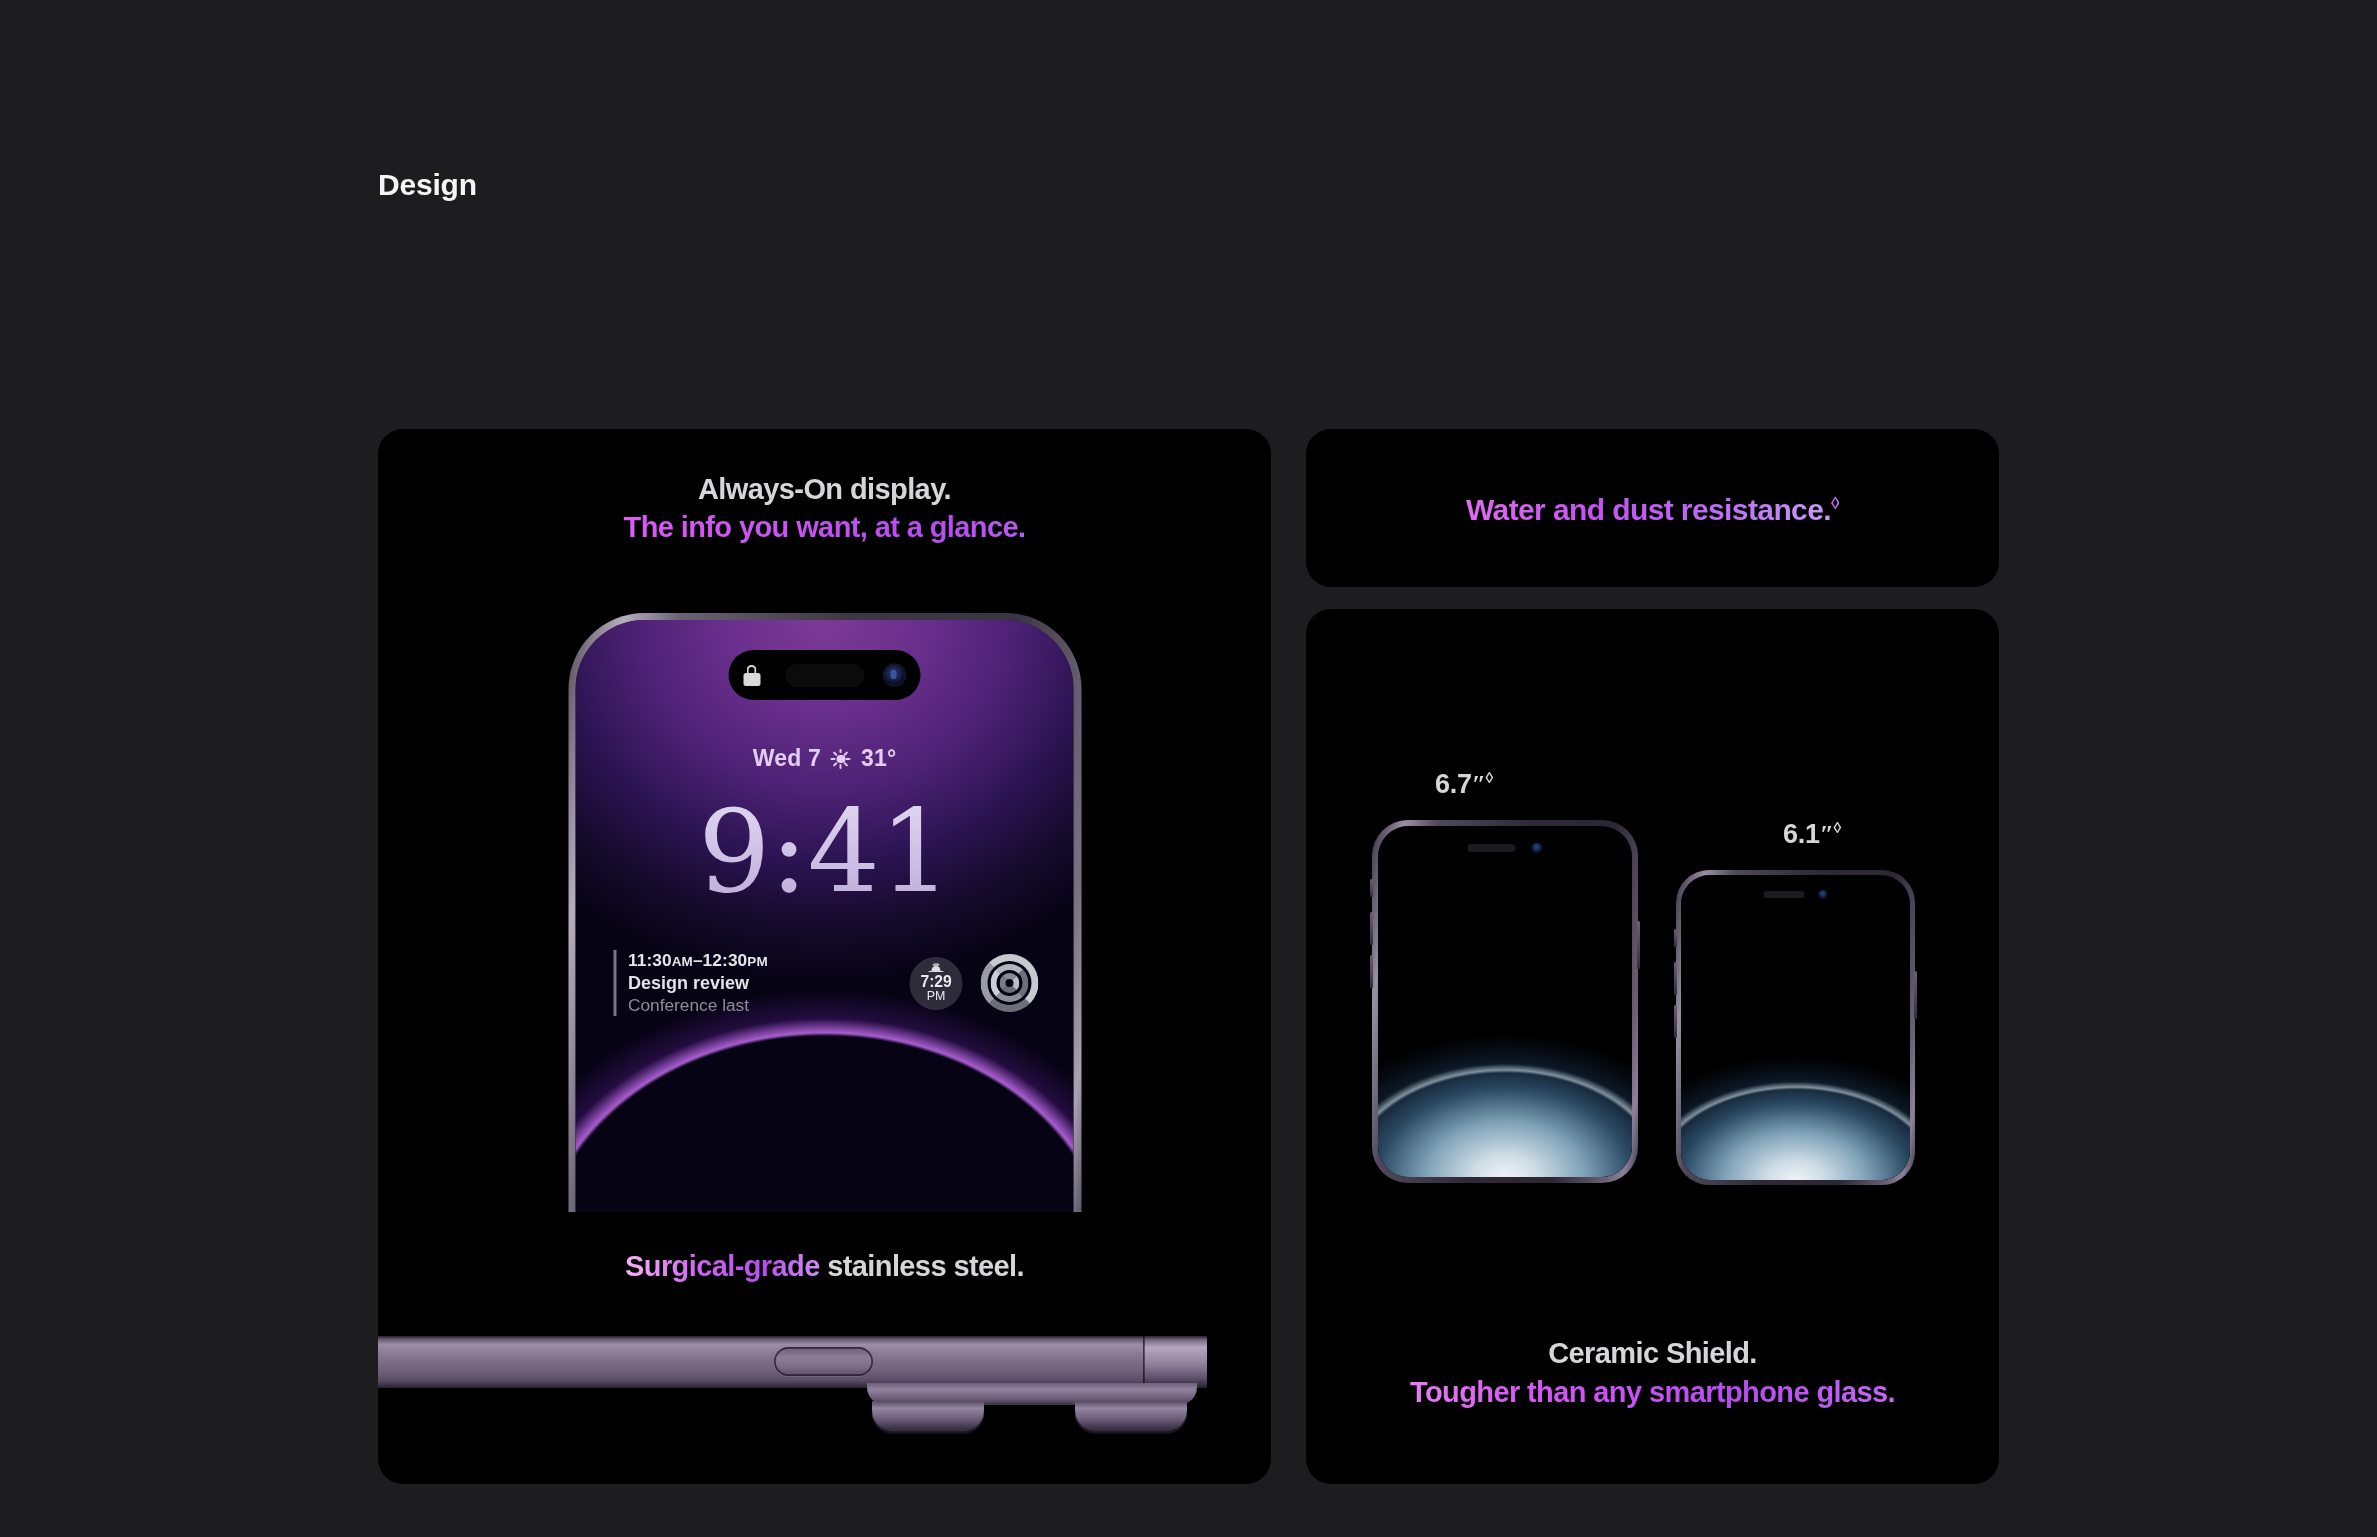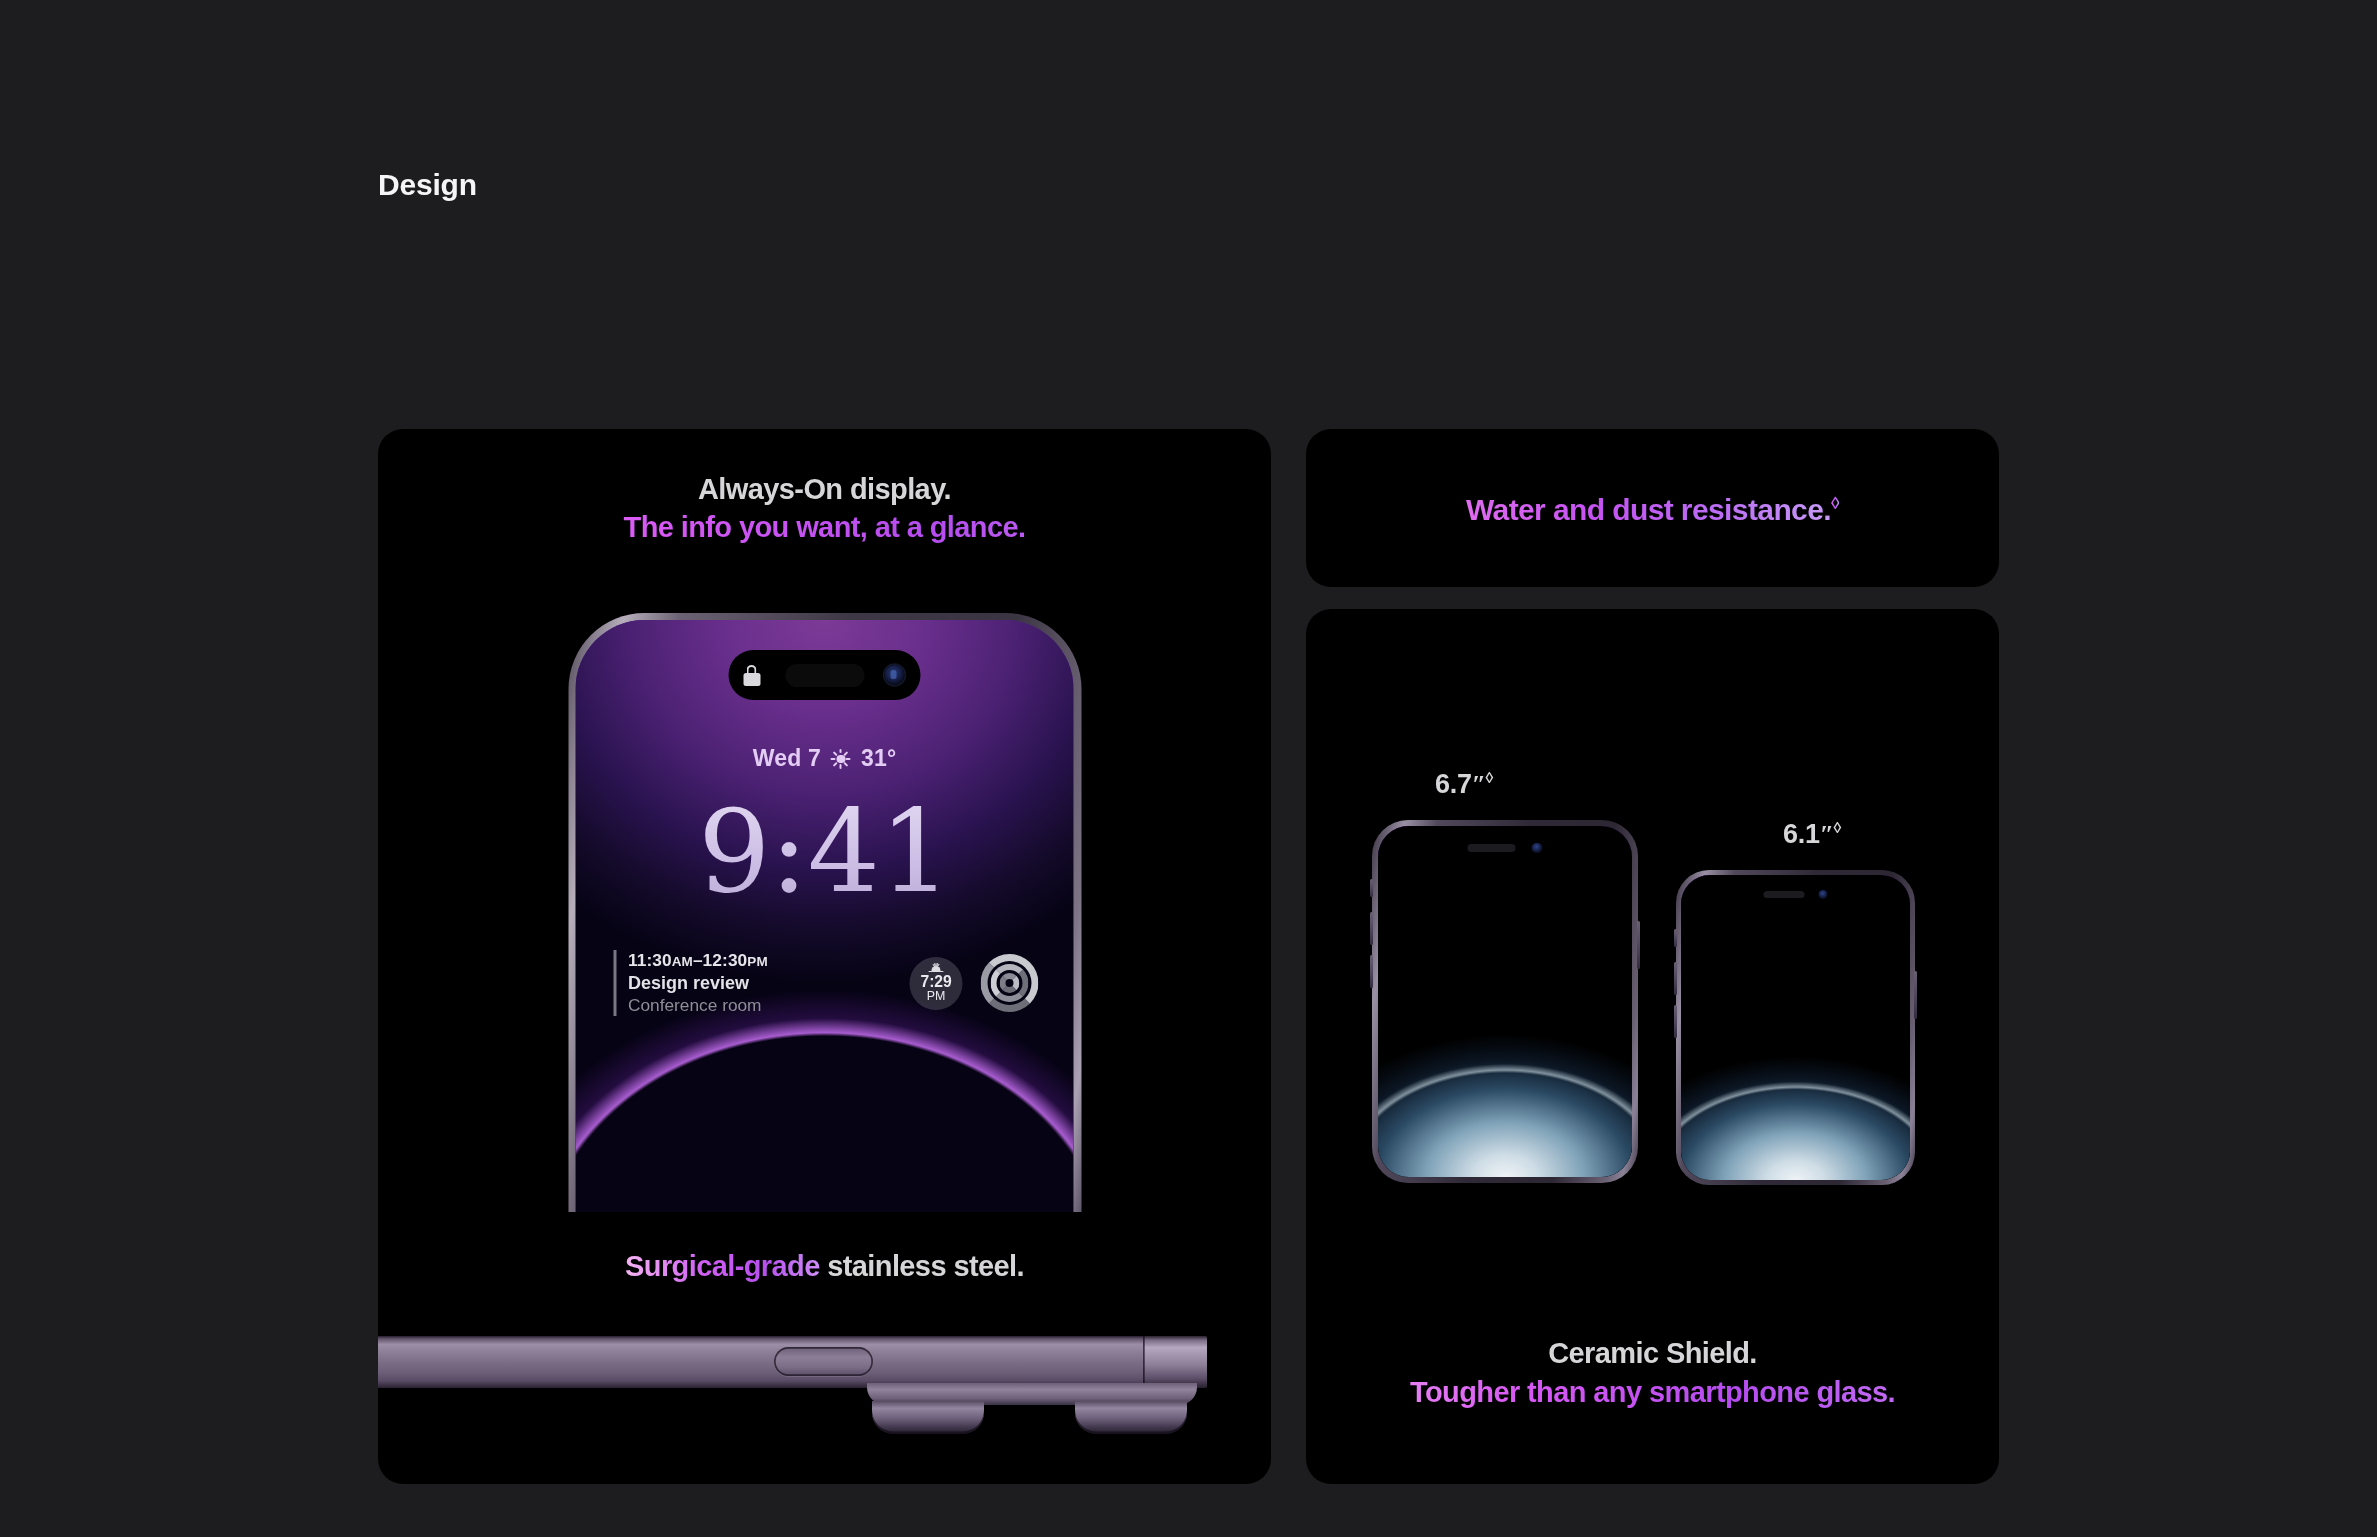--- a/index.html
+++ b/index.html
@@ -69,21 +69,21 @@
   #ao-frame{
     position:absolute; inset:0;
     border-radius:76px 76px 0 0;
     background:linear-gradient(100deg,#4e4553 0%,#8d8493 5%,#b6aebb 9%,#6b6273 18%,
                                #3e3745 45%,#3b3442 72%,#7c7384 90%,#aaa1b3 95%,#514a5c 100%);
     padding:7.4px 7.4px 0 7.4px;
   }
   #ao-inner{
     position:absolute; left:7.4px; right:7.4px; top:7.4px; bottom:0;
     border-radius:69px 69px 0 0;
-    background:#4c1d95; overflow:hidden;
+    background:#0f172a; overflow:hidden;
   }
   
   #ao-wall{
     position:absolute; left:0; right:0; top:0; bottom:0;
     background:
       radial-gradient(120% 78% at 50% 104%, rgba(0,0,0,0) 46%, rgba(0,0,0,0) 47.3%, rgba(196,108,240,.85) 48%, rgba(120,40,190,.25) 51%, rgba(0,0,0,0) 57%),
       radial-gradient(88% 64% at 50% 0%,  #7c3a96 0%, #6a2f8d 22%, #4b2173 44%, #2a1350 62%, #140a2a 78%, #060314 92%);
   }
   
   #ao-island{
@@ -314,21 +314,21 @@
             </span>
           <span>31°</span>
         </div>
 
         <div id="ao-clock">9:41</div>
 
         <div id="ao-widgets">
           <div id="ao-cal">
             <div class="l1"><span>11:30</span><span class="ap">AM</span><span>–12:30</span><span class="ap">PM</span></div>
             <div class="l2">Design review</div>
-            <div class="l3">Conference room</div>
+            <div class="l3">Conference last</div>
           </div>
 
           <div id="ao-sunset">
             <span class="ic">
               <span class="dome"></span>
                 <span class="base"></span>
             <s style="transform: rotate(-40deg);"></s>
                 <s style="transform: rotate(-20deg);"></s>
                 <s style="transform: rotate(0deg);"></s>
                 <s style="transform: rotate(20deg);"></s>

